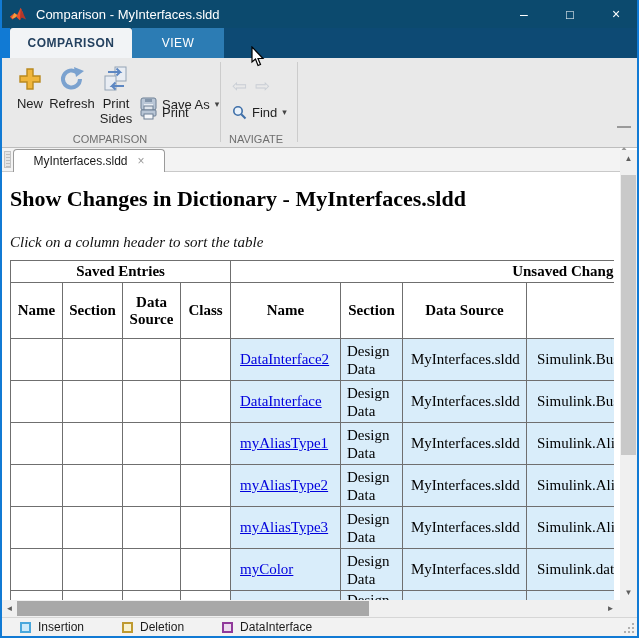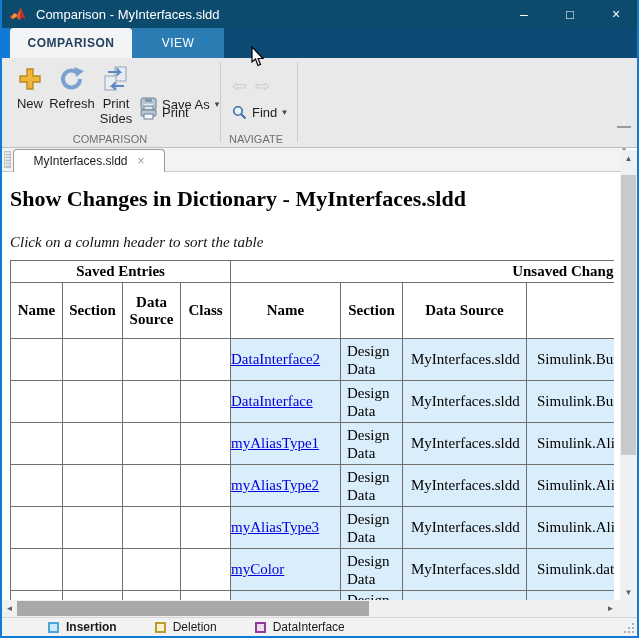--- a/index.html
+++ b/index.html
@@ -81,21 +81,21 @@
                font-size:15px; color:#111; white-space:nowrap; }
   .table-clip { position:absolute; left:8px; top:88px; width:604px; height:438px; overflow:hidden; }
   table.cmp { border-collapse:collapse; table-layout:fixed; width:897px;
               font-family:"Liberation Serif", serif; font-size:15px; color:#000; }
   table.cmp th, table.cmp td { border:1px solid #6f6f6f; overflow:hidden; }
   th.group { height:22px; font-weight:bold; text-align:center; }
   th.colhead { height:56px; font-weight:bold; text-align:center; line-height:17px; }
   td { height:42px; vertical-align:middle; }
   td.saved-cell { background:#fff; }
   td.unsaved-cell { background:#d9edfa; }
-  td.c-name { }
+  td.c-name { padding-left:9px; }
   td.c-section { padding-left:6px; line-height:18px; }
   td.c-source { padding-left:8px; }
   td.c-class { padding-left:10px; }
   a.entry-link { color:#0000dd; text-decoration:underline; }
   tr.partial td { height:11px; vertical-align:top; }
   tr.partial .clip { height:10px; overflow:hidden; line-height:18px; }
 
   
   .vscroll { position:absolute; left:618px; top:150px; width:17px; height:450px; background:#f0f0f0; }
   .vscroll .arr { position:absolute; left:0; width:17px; height:16px; color:#5e5e5e; font-size:8px;
@@ -106,21 +106,21 @@
   .hscroll .arr { position:absolute; top:0; width:15px; height:17px; color:#5e5e5e; font-size:8px;
                   display:flex; align-items:center; justify-content:center; }
   .hscroll .arr.left { left:0; } .hscroll .arr.right { left:601px; }
   .hthumb { position:absolute; left:15px; top:1px; width:352px; height:15px; background:#a8a8a8; }
 
   
   .statusbar { position:absolute; left:0; top:617px; width:635px; height:19px;
                background:#f2f2f2; border-top:1px solid #d6d6d6;
                display:flex; align-items:center; font-size:12px; color:#1a1a1a; }
   .leg { display:flex; align-items:center; gap:7px; margin-left:38px; }
-  .leg:first-child { margin-left:46px;font-weight:bold; }
+  .leg:first-child { margin-left:18px; }
   .sq { width:11px; height:11px; border:2px solid; }
   .sq-ins { background:#cdeafa; border-color:#49a7dc; }
   .sq-del { background:#f8f2cf; border-color:#bf9a30; }
   .sq-mod { background:#ecdbee; border-color:#90399a; }
   .resize-grip { position:absolute; right:3px; bottom:3px; width:10px; height:10px; }
   .resize-grip i { position:absolute; width:2px; height:2px; background:#b0b0b0; }
 
   .cursor { position:absolute; left:249px; top:46px; z-index:50; }
 </style>
 </head>

